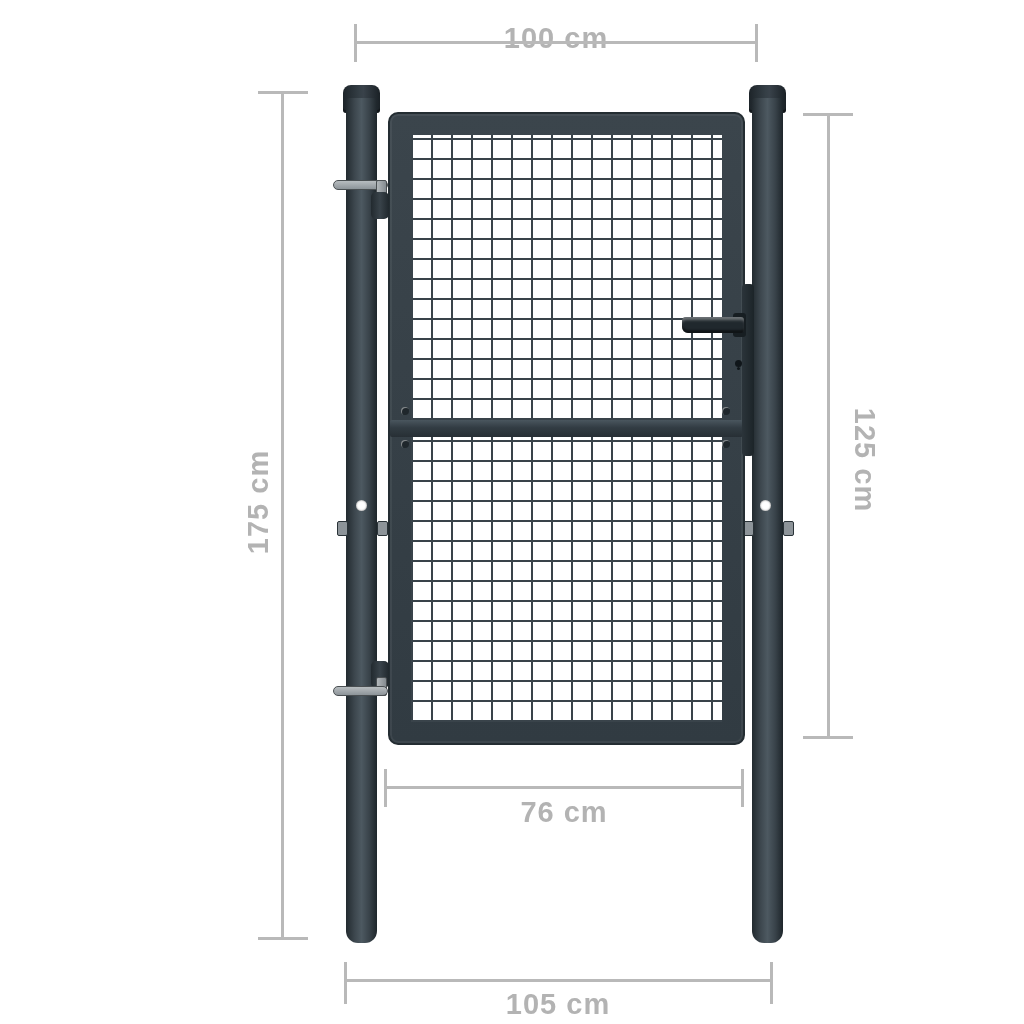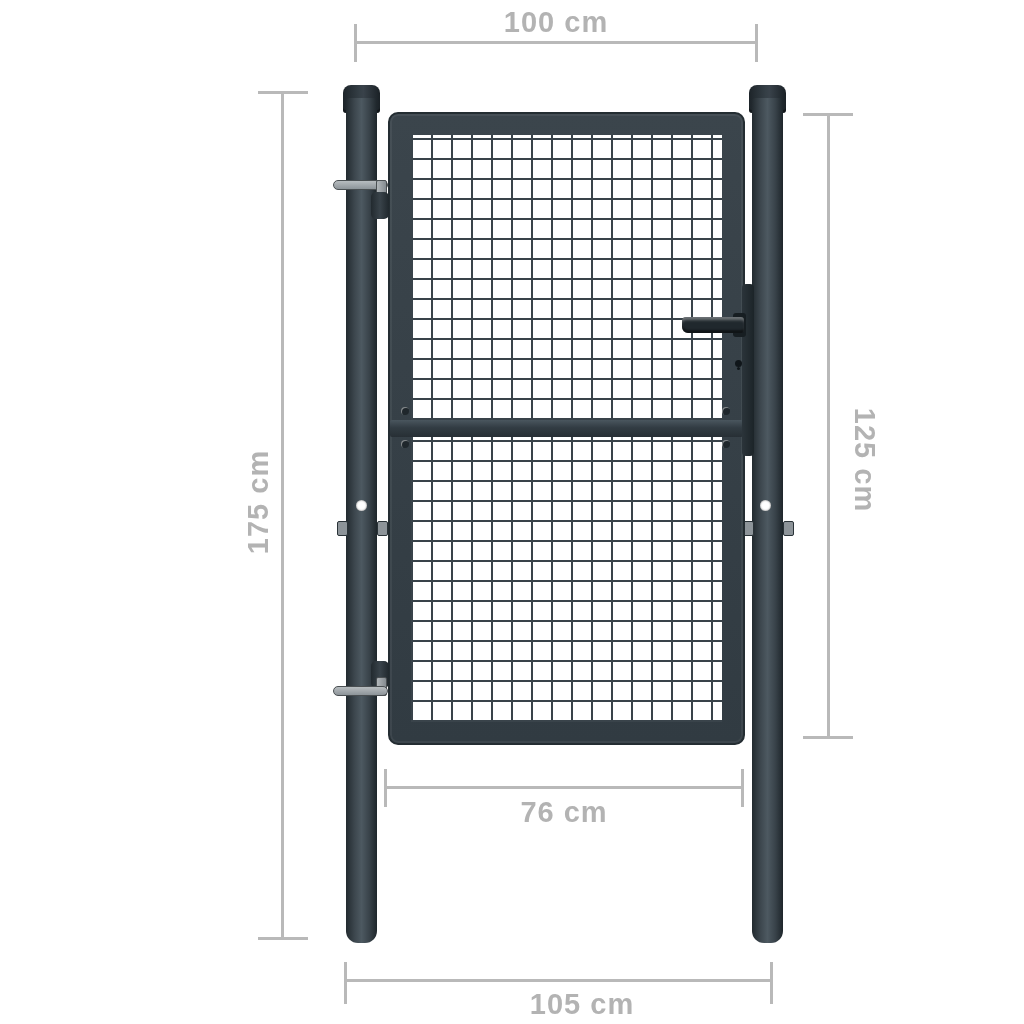--- a/index.html
+++ b/index.html
@@ -96,21 +96,21 @@
   .keyhole{
     position:absolute;left:735px;top:360px;width:7px;height:7px;border-radius:50%;
     background:#10161a;box-shadow:0 5px 0 -2px #10161a;
   }
 </style>
 </head>
 <body>
 
 <div class="canvas">
 
-  <div class="dim-label center" style="left:556px;top:6px;">100 cm</div>
+  <div class="dim-label center" style="left:556px;top:22px;">100 cm</div>
   <div class="tick-v" style="left:354px;top:24px;"></div>
   <div class="tick-v" style="left:755px;top:24px;"></div>
   <div class="dim-line-h" style="left:354px;top:41px;width:404px;"></div>
 
   <div class="dim-line-v" style="left:281px;top:92px;height:847px;"></div>
   <div class="tick-h" style="left:258px;top:91px;"></div>
   <div class="tick-h" style="left:258px;top:937px;"></div>
   <div class="dim-label rot-ccw" style="left:258px;top:502px;">175 cm</div>
 
   <div class="dim-line-v" style="left:827px;top:114px;height:625px;"></div>
@@ -119,21 +119,21 @@
   <div class="dim-label rot-cw" style="left:864px;top:460px;">125 cm</div>
 
   <div class="tick-v" style="left:384px;top:769px;"></div>
   <div class="tick-v" style="left:741px;top:769px;"></div>
   <div class="dim-line-h" style="left:384px;top:786px;width:360px;"></div>
   <div class="dim-label center" style="left:564px;top:796px;">76 cm</div>
 
   <div class="tick-v" style="left:344px;top:962px;height:42px;"></div>
   <div class="tick-v" style="left:770px;top:962px;height:42px;"></div>
   <div class="dim-line-h" style="left:344px;top:979px;width:429px;"></div>
-  <div class="dim-label center" style="left:558px;top:988px;margin-left:24px;">105 cm</div>
+  <div class="dim-label center" style="left:558px;top:988px;">105 cm</div>
 
   <div class="post-cap" style="left:343px;"></div>
   <div class="post" style="left:346px;"></div>
   <div class="post-lug" style="left:337px;"></div>
   <div class="post-lug" style="left:377px;"></div>
   <div class="post-hole" style="left:356px;"></div>
 
   <div class="post-cap" style="left:749px;"></div>
   <div class="post" style="left:752px;"></div>
   <div class="post-lug" style="left:743px;"></div>

